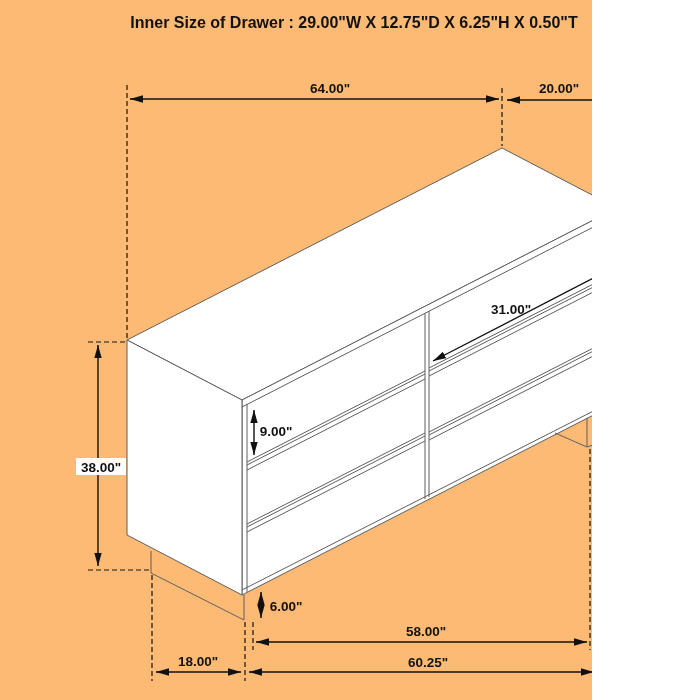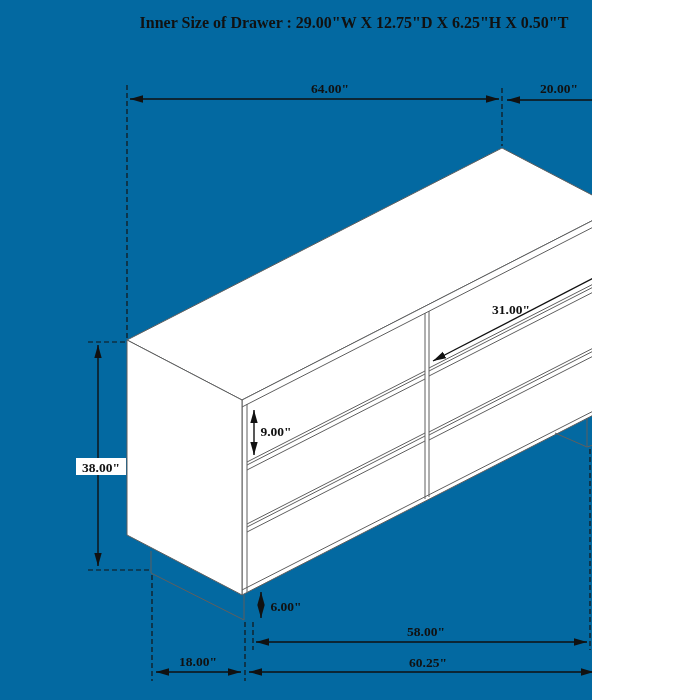--- a/index.html
+++ b/index.html
@@ -1,17 +1,17 @@
 <!DOCTYPE html>
 <html><head>
 <meta charset="utf-8">
 <style>
   html,body{margin:0;padding:0;background:#ffffff;}
-  .page{position:relative;width:592px;height:700px;background:#0369a1;overflow:hidden;
-        font-family:Liberation Serif, serif;}
+  .page{position:relative;width:592px;height:700px;background:#fdba74;overflow:hidden;
+        font-family:Liberation Sans, sans-serif;}
   svg{display:block;}
   .furn{stroke:#5f5f5f;stroke-width:1;fill:none;}
   .face{stroke:#5f5f5f;stroke-width:1;fill:#ffffff;}
   .guide{stroke:#141414;stroke-width:1.2;stroke-dasharray:5 3;fill:none;}
   .dimline{stroke:#111111;stroke-width:1.4;fill:none;}
   .dimtext{fill:#111111;font-size:13.5px;font-weight:bold;text-anchor:middle;}
   .titletext{fill:#111111;font-size:16px;font-weight:bold;text-anchor:middle;}
   .mask{fill:#ffffff;stroke:none;}
 </style>
 </head>

